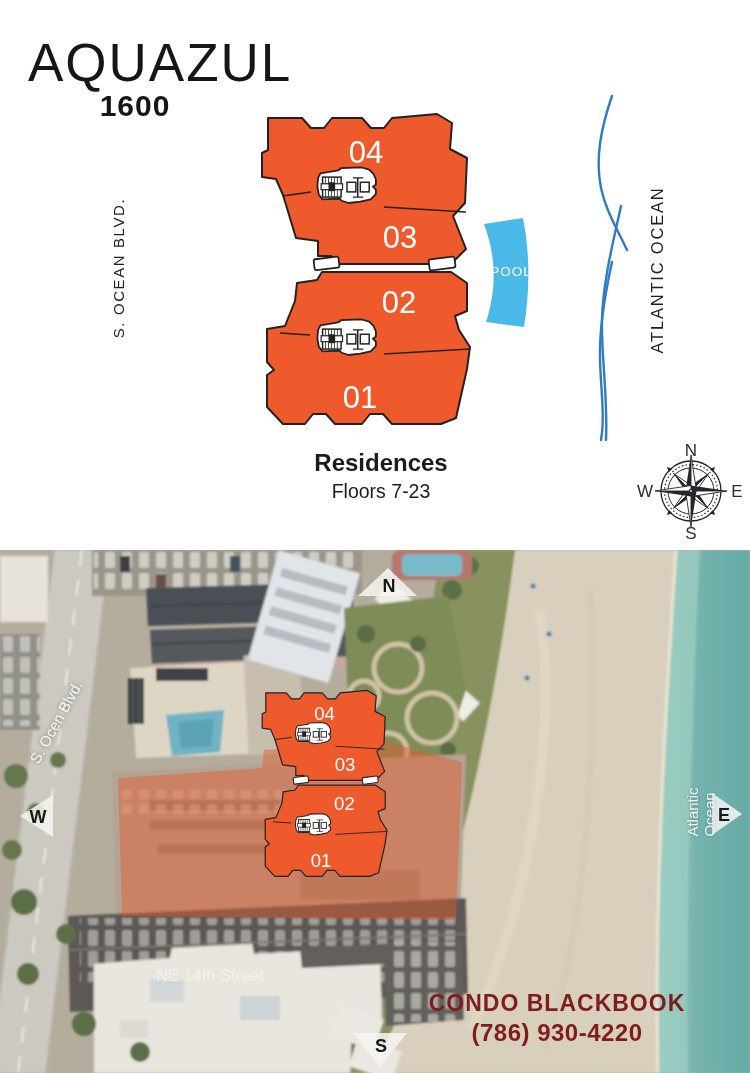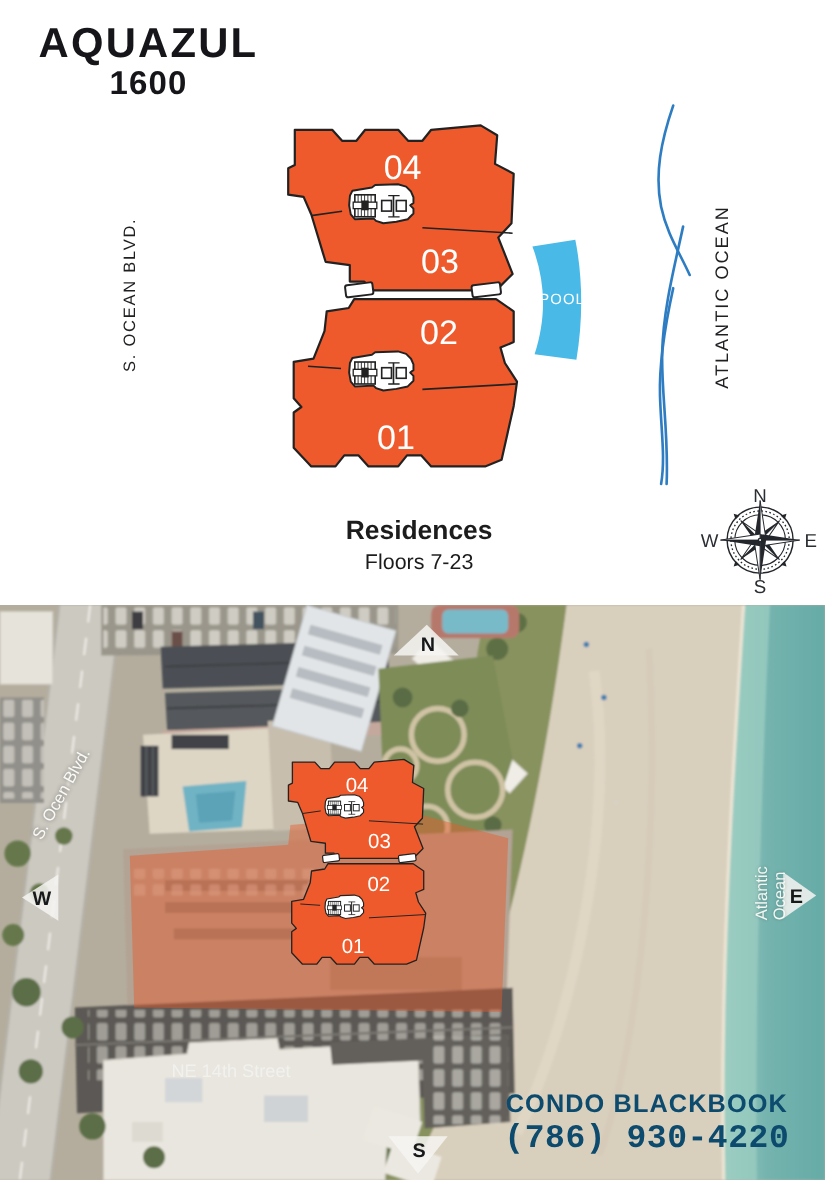--- a/index.html
+++ b/index.html
@@ -3,40 +3,40 @@
 <meta charset="utf-8">
 <style>
   html,body{margin:0;padding:0;background:#ffffff;}
   .stage{position:relative;width:750px;height:1073px;background:#ffffff;overflow:hidden;
          font-family:"Liberation Sans",sans-serif;-webkit-font-smoothing:antialiased;}
   .abs{position:absolute;}
   svg{display:block;}
   svg text{font-family:"Liberation Sans",sans-serif;}
   
   .logo-block{left:28px;top:20px;width:214px;text-align:center;color:#16161a;}
-  .logo-name{font-size:38px;letter-spacing:2px;font-weight:700;line-height:1.1;}
+  .logo-name{font-size:53px;letter-spacing:2px;font-weight:400;line-height:1.1;margin-top:14px;}
   .logo-number{font-size:30px;font-weight:700;letter-spacing:1px;margin-top:-3px;}
   .vlabel{white-space:nowrap;color:#1f1f22;}
   .street-label-top{left:118px;top:268px;transform:translate(-50%,-50%) rotate(-90deg);
       font-size:15px;letter-spacing:1.6px;}
   .ocean-label-top{left:657px;top:270px;transform:translate(-50%,-50%) rotate(-90deg);
       font-size:16.5px;letter-spacing:1.8px;}
-  .caption{left:381px;top:476px;transform:translate(-50%,-50%);text-align:center;color:#1c1c1c;white-space:nowrap;margin-top:20px;}
+  .caption{left:381px;top:476px;transform:translate(-50%,-50%);text-align:center;color:#1c1c1c;white-space:nowrap;}
   .caption .title{font-size:24px;font-weight:700;}
   .caption .subtitle{font-size:19.5px;font-weight:400;margin-top:3px;}
   
   .satellite{left:0;top:550px;width:750px;height:523px;overflow:hidden;background:#b4ad9d;}
   .sat-label{color:#fafaf7;text-shadow:0 0 4px rgba(0,0,0,.45);white-space:nowrap;}
   .street-label-sat{left:56px;top:172px;transform:translate(-50%,-50%) rotate(-61deg);font-size:15px;}
   .ocean-label-sat{left:701px;top:262px;transform:translate(-50%,-50%) rotate(-90deg);font-size:15px;
       color:#f4f7f4;text-shadow:0 0 3px rgba(0,0,0,.25);}
   .cross-street-label{left:210px;top:425px;transform:translate(-50%,-50%);font-size:16.5px;color:#f1f1ee;}
-  .branding{left:438px;top:440px;width:300px;text-align:center;color:#0c4a6e;}
+  .branding{left:407px;top:440px;width:300px;text-align:center;color:#7f1d1d;}
   .branding .company{font-size:23px;font-weight:700;letter-spacing:1px;}
-  .branding .phone{font-size:30px;font-weight:700;letter-spacing:.5px;margin-top:2px;font-family:Liberation Mono, monospace;}
+  .branding .phone{font-size:24px;font-weight:700;letter-spacing:.5px;margin-top:2px;}
 </style>
 </head>
 <body>
 
 <div class="stage">
 
   <svg class="abs" style="left:0;top:0" width="750" height="550" viewBox="0 0 750 550">
     <defs>
 
       <g id="core">

